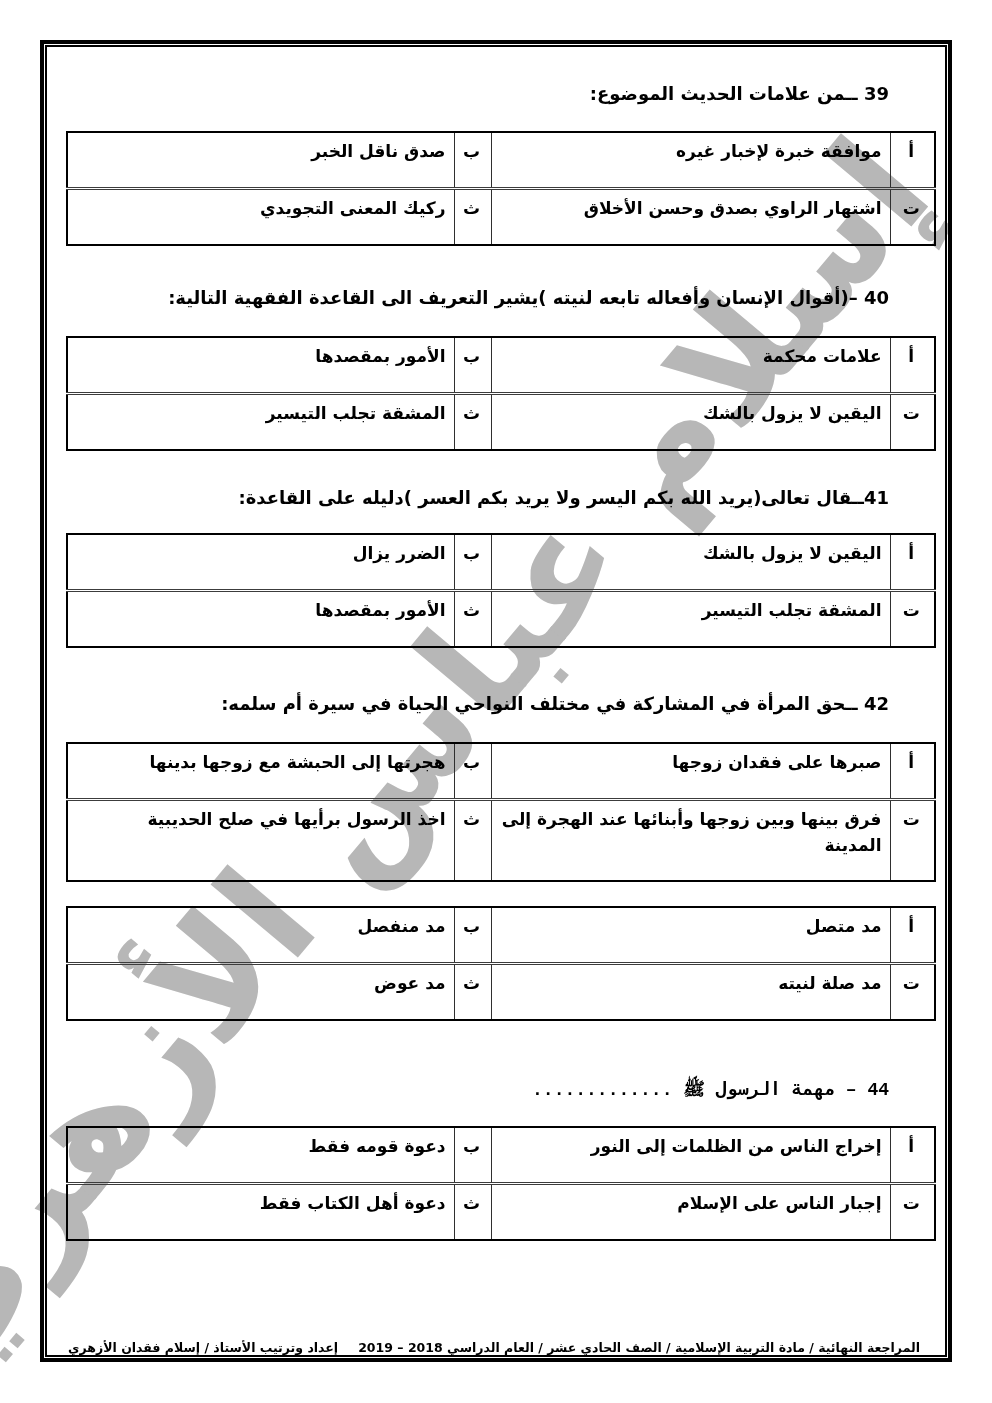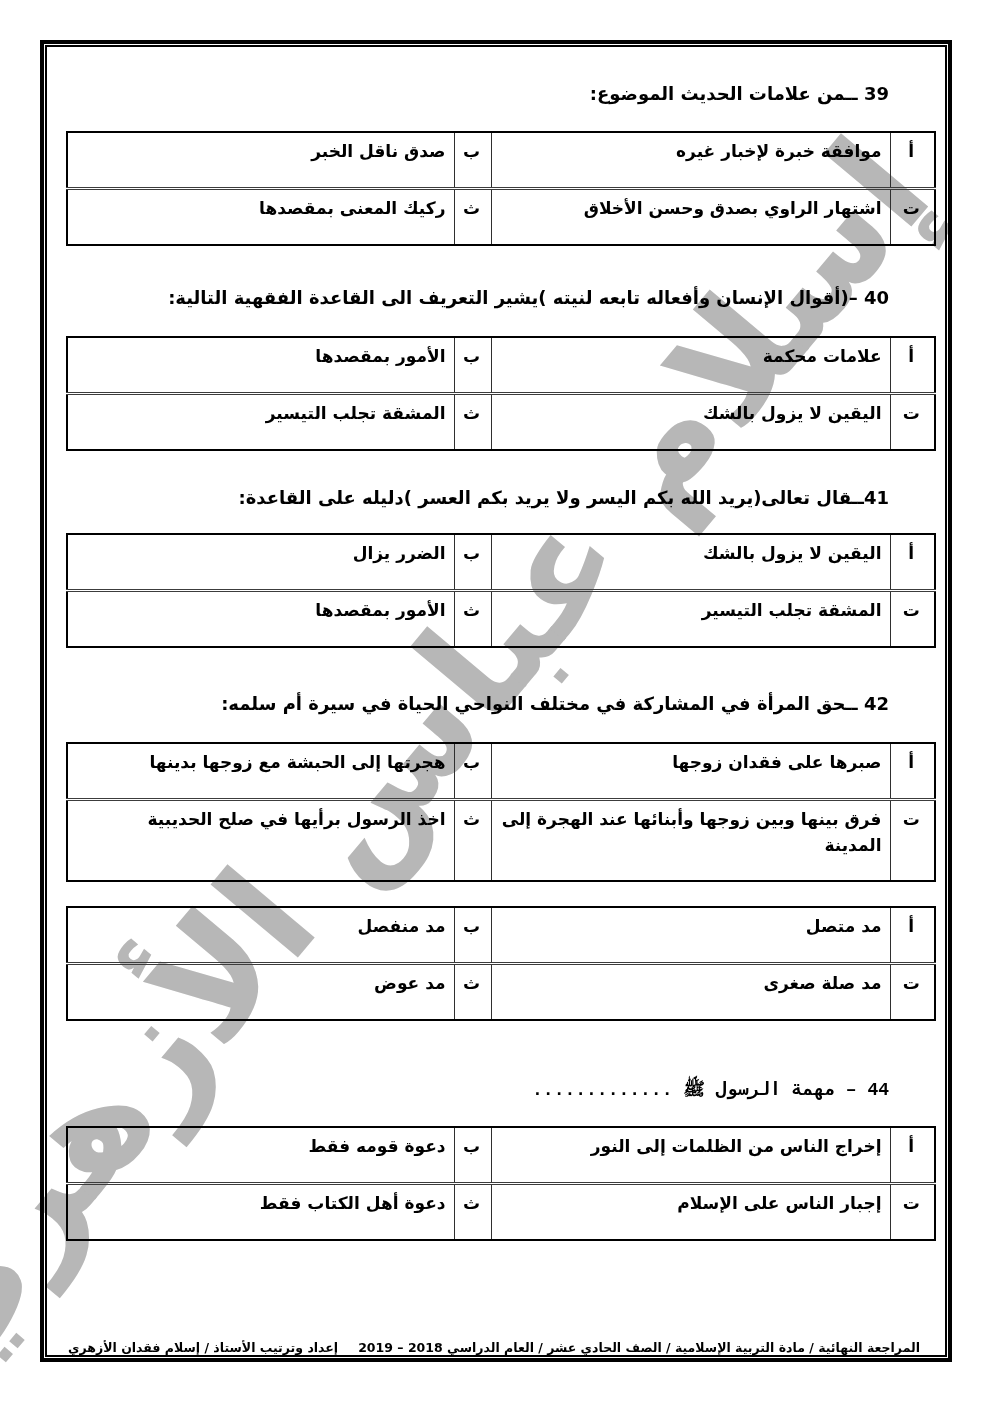--- a/index.html
+++ b/index.html
@@ -134,21 +134,21 @@
           <tr class="row1">
         <td class="letter">أ</td>
         <td class="ans">موافقة خبرة لإخبار غيره</td>
         <td class="letter">ب</td>
         <td class="ans">صدق ناقل الخبر</td>
       </tr>
       <tr>
         <td class="letter">ت</td>
         <td class="ans">اشتهار الراوي بصدق وحسن الأخلاق</td>
         <td class="letter">ث</td>
-        <td class="ans">ركيك المعنى بمقصدها</td>
+        <td class="ans">ركيك المعنى التجويدي</td>
       </tr>
     </tbody>
       </table>
 
     <div class="qtitle h40">40 –(أقوال الإنسان وأفعاله تابعه لنيته )يشير التعريف الى القاعدة الفقهية التالية:</div>
     <table class="answers t40">
       <colgroup>
           <col style="width:45px">
           <col style="width:399px">
           <col style="width:37px">
@@ -227,21 +227,21 @@
         </colgroup>
       <tbody>
           <tr class="row1">
         <td class="letter">أ</td>
         <td class="ans">مد متصل</td>
         <td class="letter">ب</td>
         <td class="ans">مد منفصل</td>
       </tr>
       <tr>
         <td class="letter">ت</td>
-        <td class="ans">مد صلة صغرى</td>
+        <td class="ans">مد صلة لنيته</td>
         <td class="letter">ث</td>
         <td class="ans">مد عوض</td>
       </tr>
     </tbody>
       </table>
 
     <div class="qtitle h44">44 – مهمة الرسول ﷺ .............</div>
     <table class="answers t44">
       <colgroup>
           <col style="width:45px">

